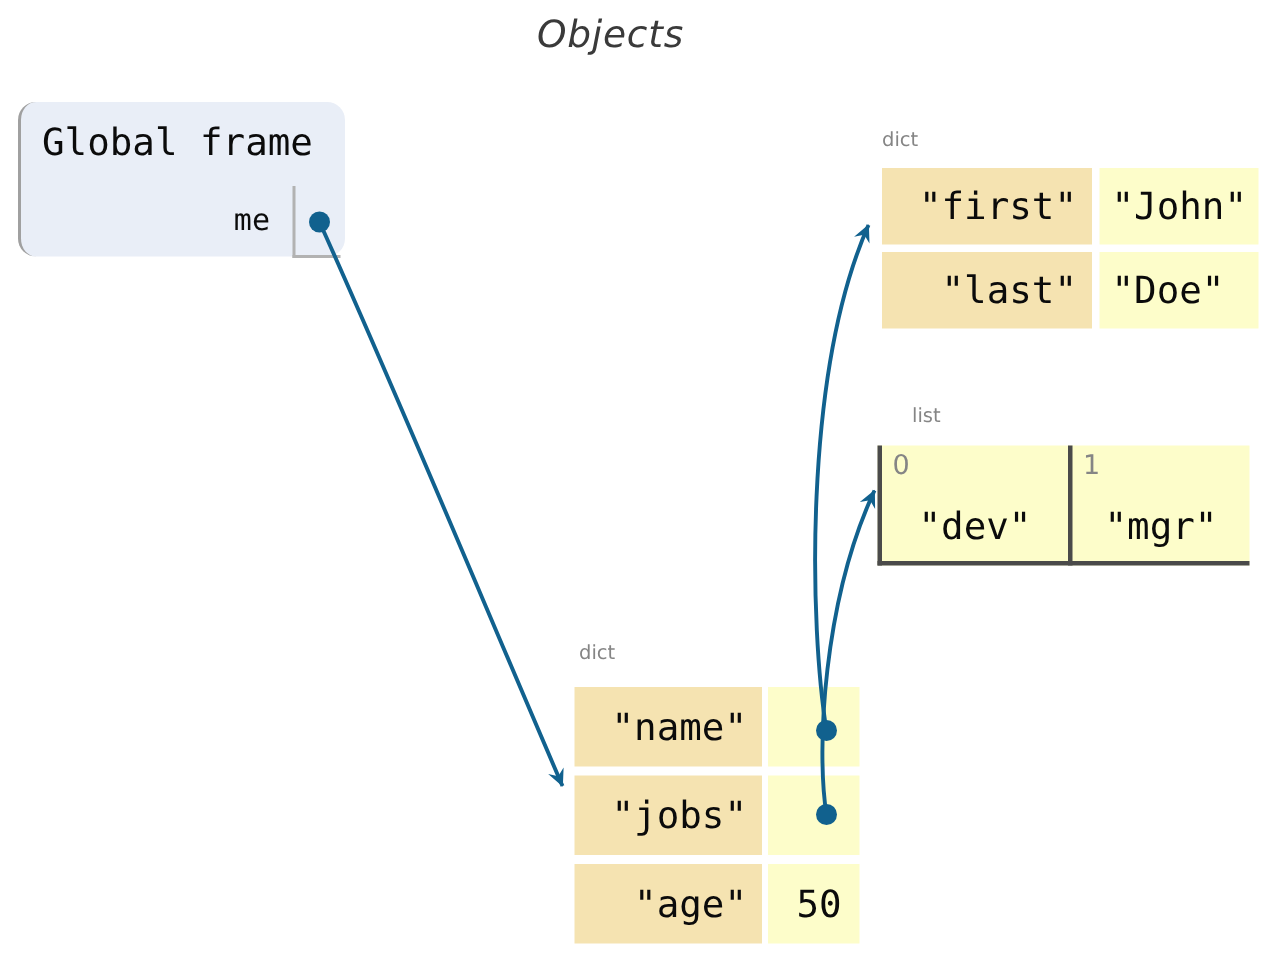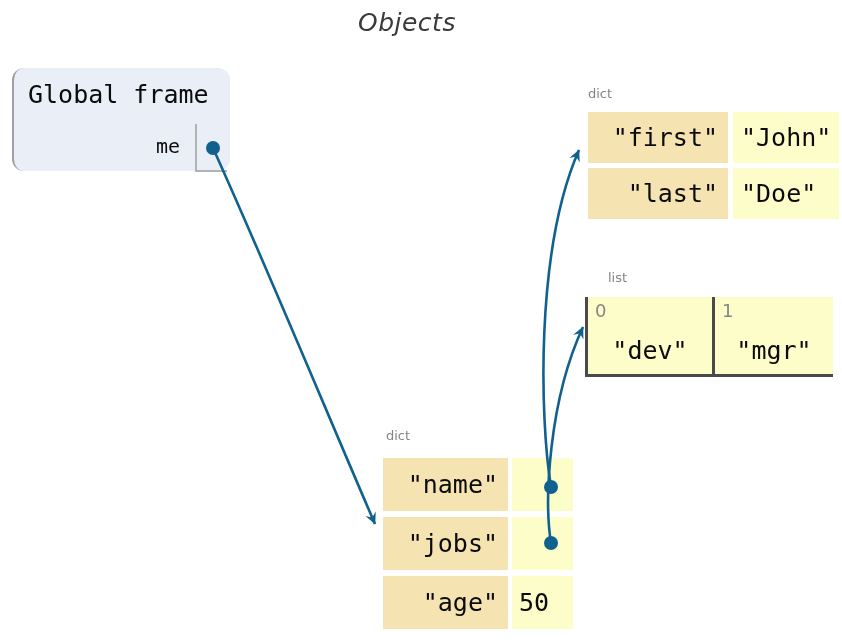--- a/index.html
+++ b/index.html
@@ -26,21 +26,21 @@
 
   
   .dict-grid{position:absolute; display:grid;}
   .dict-grid .key{background:var(--key-bg); text-align:right; font-size:25px;}
   .dict-grid .val{background:var(--val-bg); text-align:left; font-size:25px;}
   #dict-person{left:588px; top:112px; grid-template-columns:140px 106px; grid-auto-rows:51px; gap:5px 5px;}
   #dict-person .key{line-height:51px; padding-right:10px;}
   #dict-person .val{line-height:51px; padding-left:8px;}
   #dict-me{left:383px; top:458px; grid-template-columns:125px 61px; grid-auto-rows:53px; gap:6px 4px;}
   #dict-me .key{line-height:53px; padding-right:10px;}
-  #dict-me .val{line-height:53px; padding-left:7px;}
+  #dict-me .val{line-height:53px; padding-left:19px;}
 
   
   .list-box{position:absolute; left:585px; top:297px; display:flex; height:80px;}
   .list-cell{position:relative; background:var(--val-bg);
     border-left:3px solid var(--border-dark); border-bottom:3px solid var(--border-dark);}
   .list-cell.c0{width:124px;} .list-cell.c1{width:118px;}
   .list-index{position:absolute; top:3px; left:7px; font-size:18px; color:var(--label-gray);}
   .list-val{position:absolute; bottom:9px; left:0; width:100%; text-align:center; font-size:25px;}
 
   

